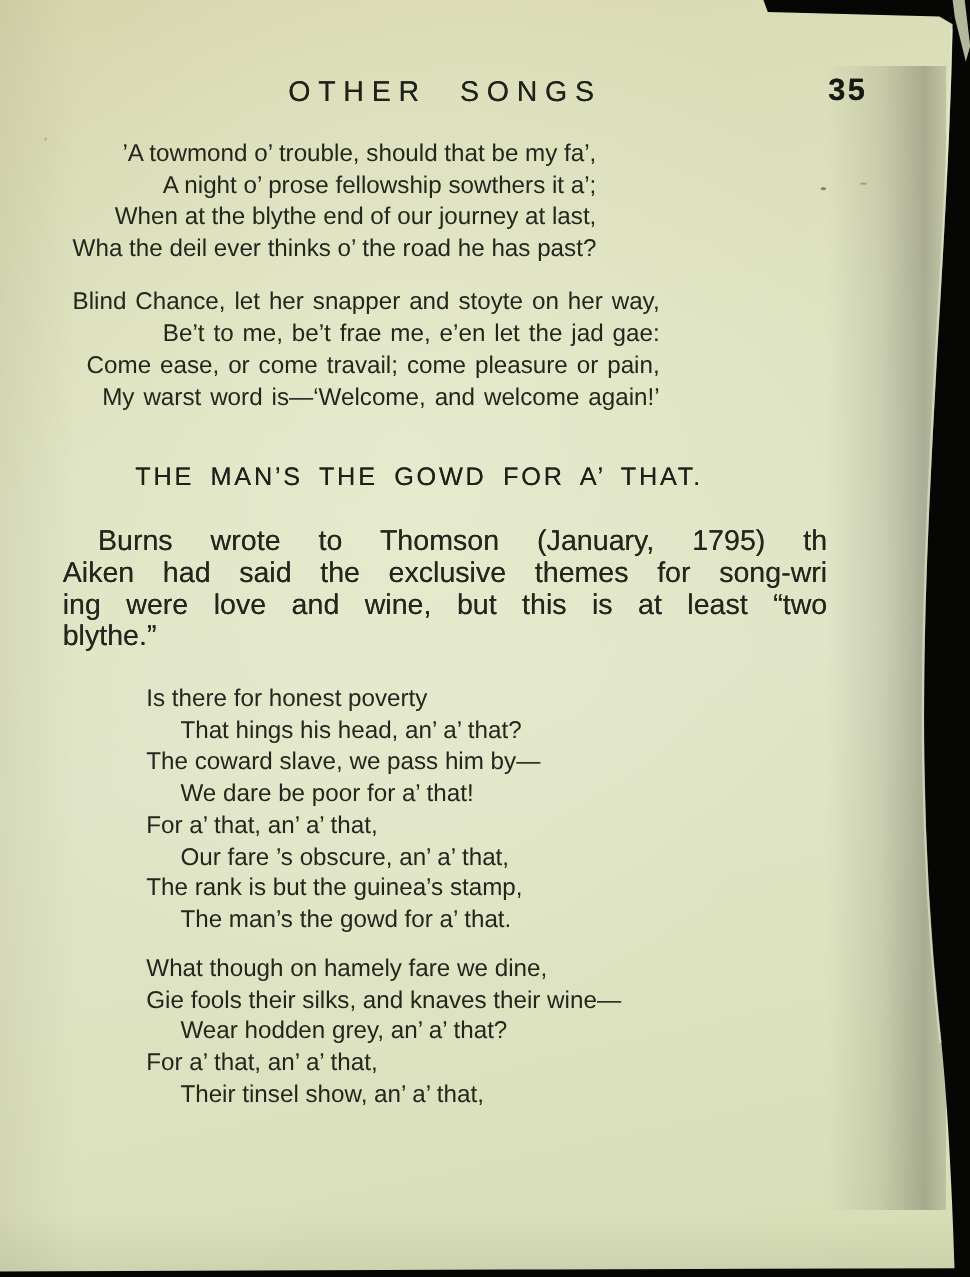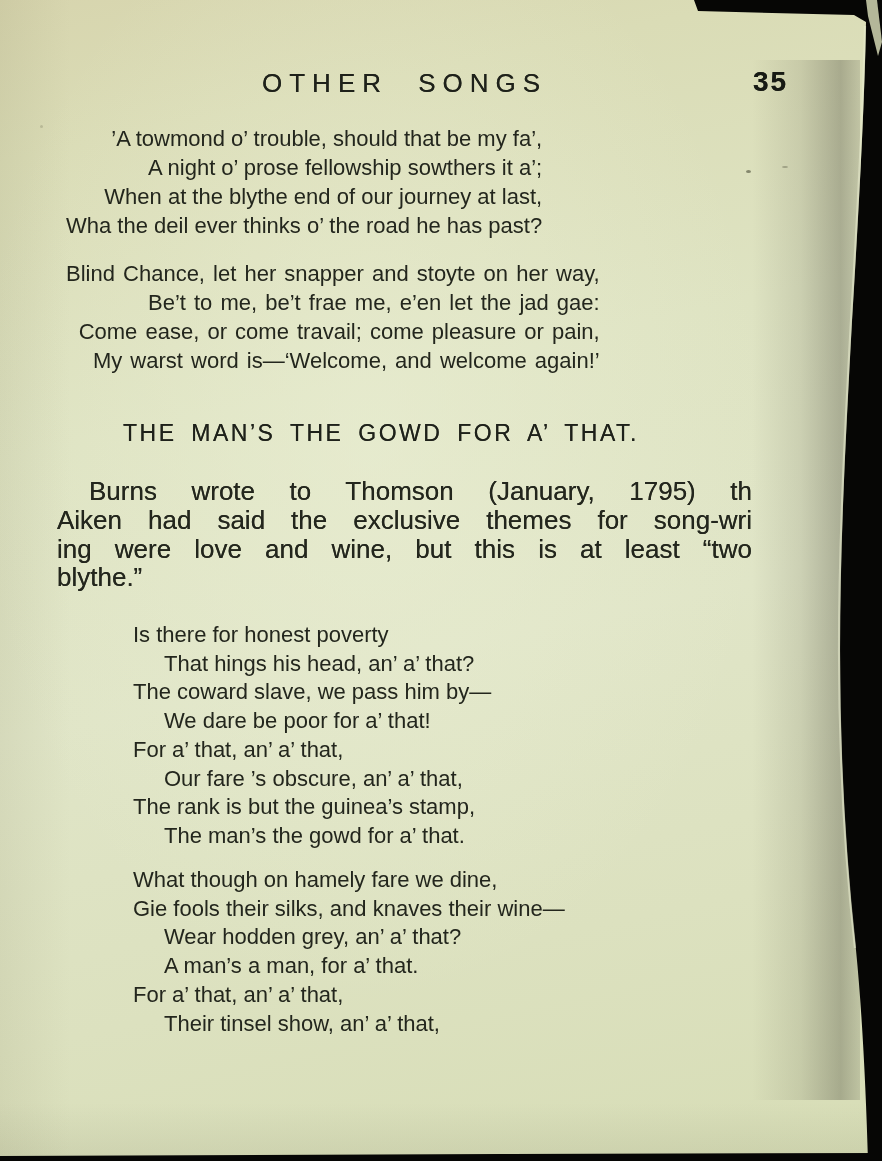--- a/index.html
+++ b/index.html
@@ -115,21 +115,20 @@
     <div class="line">For a’ that, an’ a’ that,</div>
     <div class="line indent">Our fare ’s obscure, an’ a’ that,</div>
     <div class="line">The rank is but the guinea’s stamp,</div>
     <div class="line indent">The man’s the gowd for a’ that.</div>
   </div>
 
   <div id="verse2" class="verse">
     <div class="line">What though on hamely fare we dine,</div>
     <div class="line">Gie fools their silks, and knaves their wine—</div>
     <div class="line indent">Wear hodden grey, an’ a’ that?</div>
-    <div class="line indent">A man’s a man, for a’ that.</div>
     <div class="line">For a’ that, an’ a’ that,</div>
     <div class="line indent">Their tinsel show, an’ a’ that,</div>
   </div>
 
   <div id="speck1" class="speck"></div>
   <div id="speck2" class="speck"></div>
   <div id="speck3" class="speck"></div>
   <div id="mark1" class="ink-mark"></div>
   <div id="mark2" class="ink-mark"></div>
 

